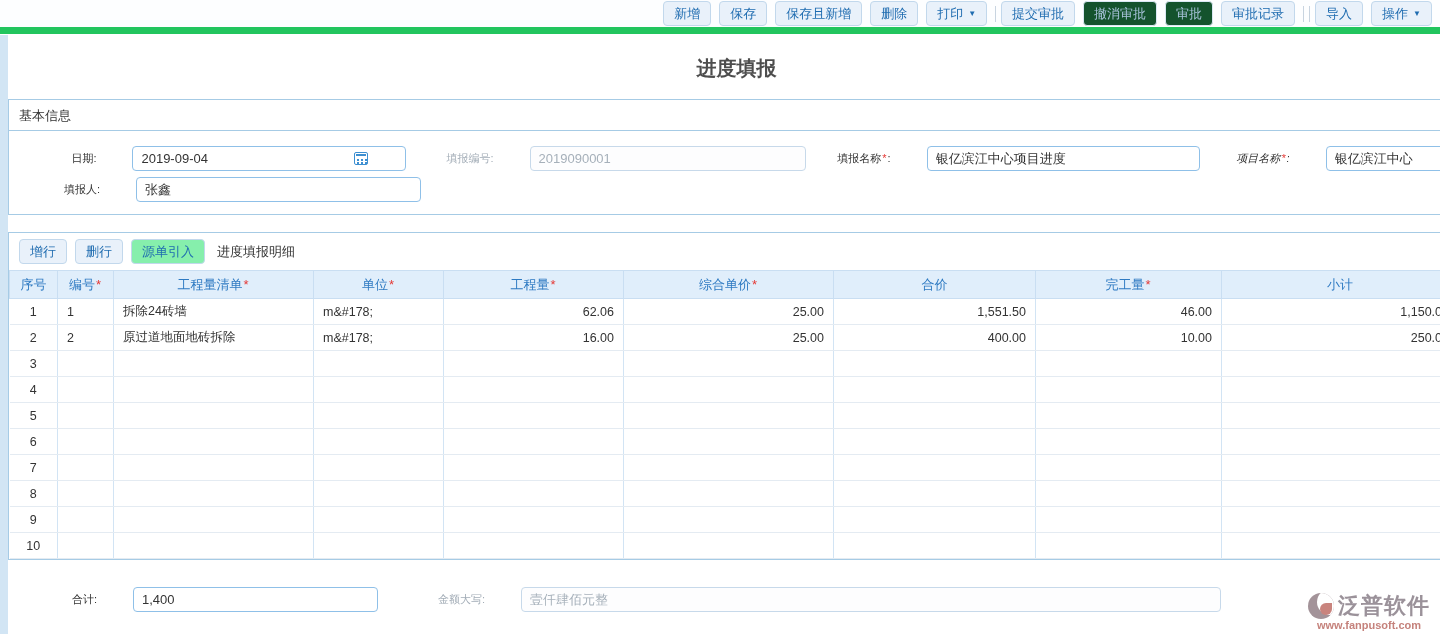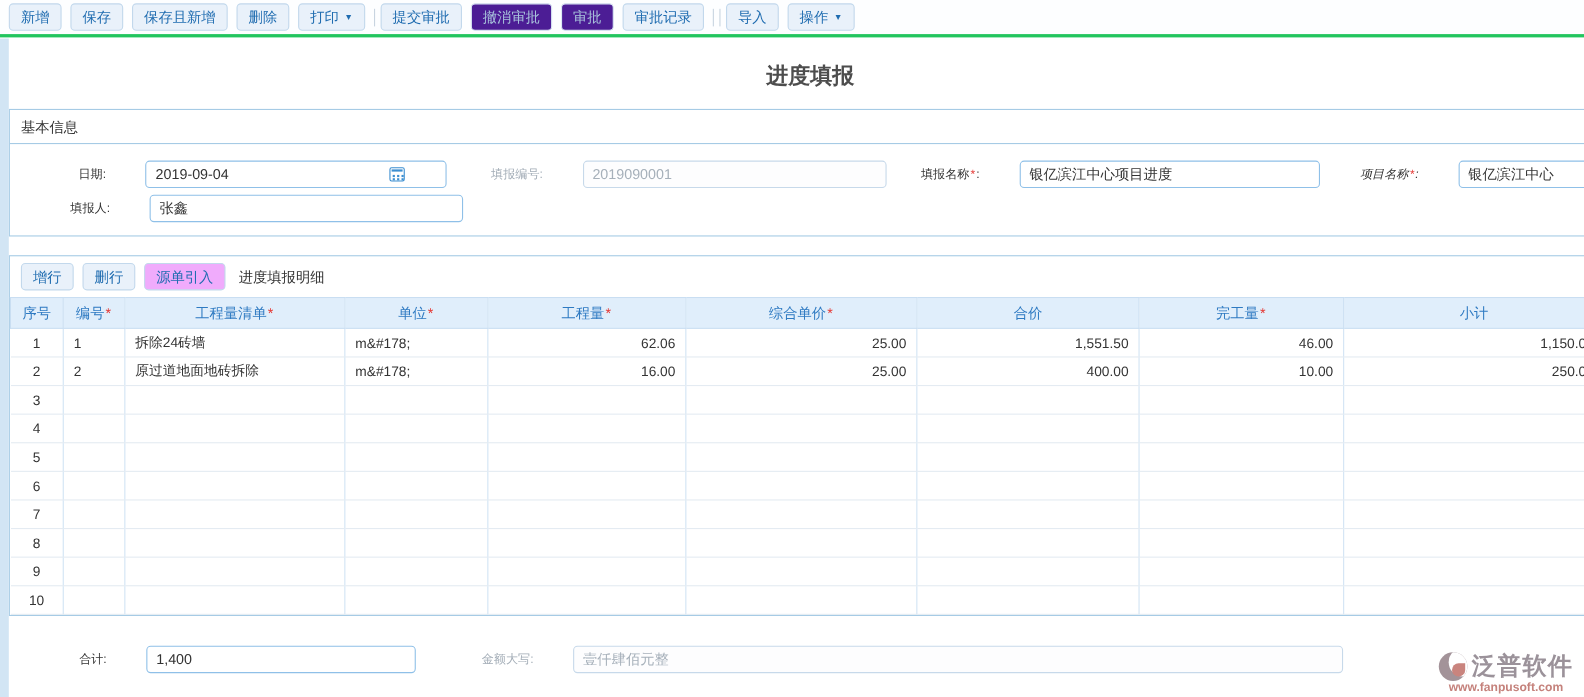--- a/index.html
+++ b/index.html
@@ -1,25 +1,25 @@
 <!DOCTYPE html>
 <html><head>
 <meta charset="utf-8">
 <style>
   * { box-sizing: border-box; }
   html,body { margin:0; padding:0; }
   body { font-family:"Liberation Sans","DejaVu Sans",sans-serif; }
   .page { position:relative; width:1440px; height:634px; background:#ffffff; overflow:hidden; }
 
   
-  .toolbar { height:34px; display:flex; align-items:center; padding-left:8px; background:#fdfeff; border-bottom:3px solid #22c55e; }
+  .toolbar { height:34px; display:flex; align-items:center; padding-left:8px; background:#fdfeff; border-bottom:7px solid #22c55e;justify-content:flex-end; }
   .btn { display:inline-flex; align-items:center; height:25px; padding:0 10px; margin-right:8px;
          background:#e9f1fa; border:1px solid #c2d8ec; border-radius:4px; color:#1f6cb0;
          font-size:13px; cursor:pointer; white-space:nowrap; }
-  .btn.disabled { color:#a9c4dc; background:#4c1d95; border-color:#dae8f4; cursor:default; }
+  .btn.disabled { color:#a9c4dc; background:#14532d; border-color:#dae8f4; cursor:default; }
   .caret { font-size:8px; margin-left:5px; color:inherit; }
   .tb-sep { width:1px; height:16px; background:#c8d4e0; margin:0 5px 0 0; display:inline-block; }
 
   .left-gutter { position:absolute; left:0; top:35px; width:8px; bottom:0; background:#d2e5f4; }
 
   .title { text-align:center; font-size:20px; font-weight:bold; color:#4d4d4d; padding:21px 0 17px;margin-left:33px; }
 
   .panel { margin-left:8px; width:1452px; border:1px solid #a6cbe5; background:#fff; }
   .panel-header { height:31px; line-height:31px; padding-left:10px; font-size:13px; color:#333;
                   border-bottom:1px solid #a6cbe5; }
@@ -34,21 +34,21 @@
              padding:0 8px; color:#333; outline:none; background:#fff;margin-left:30px; }
   .f-input.gray { border-color:#c7d9ea; color:#a6b0ba; background:#fdfdfe; }
   .cal-icon { position:absolute; right:8px; top:6px; width:14px; height:13px; border:1px solid #3d8fd1;
               border-radius:2px; cursor:pointer; }
   .cal-icon::before { content:""; position:absolute; left:1px; right:1px; top:1px; height:2px; background:#3d8fd1; }
   .cal-icon::after { content:""; position:absolute; left:2px; top:6px; width:2px; height:2px; background:#3d8fd1;
                      box-shadow:4px 0 #3d8fd1,8px 0 #3d8fd1,0 3px #3d8fd1,4px 3px #3d8fd1,8px 3px #3d8fd1; }
 
   .detail-panel { margin-top:17px; }
   .grid-toolbar { display:flex; align-items:center; padding:6px 0 6px 10px; }
-  .grid-toolbar .btn.active { background:#f0abfc; }
+  .grid-toolbar .btn.active { background:#86efac; }
   .grid-title { font-size:13px; color:#333; margin-left:4px; }
 
   table.grid { border-collapse:collapse; table-layout:fixed; width:1450px; }
   .grid th { background:#e0eefb; color:#2e7ac2; font-weight:normal; height:28px;
              border:1px solid #c9def2; font-size:13px; text-align:center; padding:0 4px;
              overflow:hidden; white-space:nowrap; }
   .grid td { height:26px; border-right:1px solid #d2e4f4; border-bottom:1px solid #e4ebf2;
              color:#333; font-size:12.5px; padding:0 9px; overflow:hidden; white-space:nowrap; background:#fff; }
   .grid td.c { text-align:center; }
   .grid td.l { text-align:left; }

